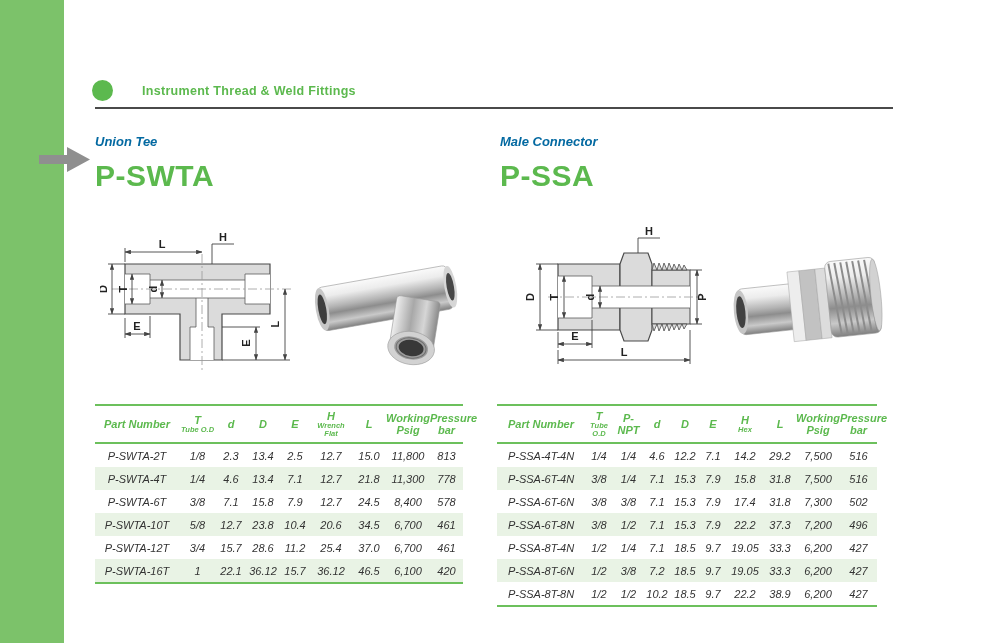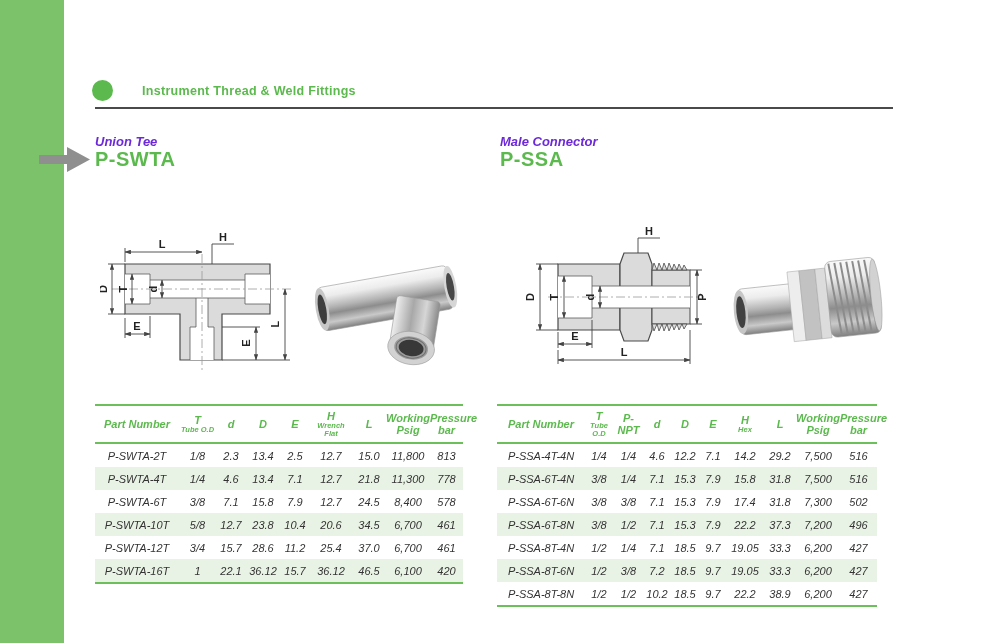--- a/index.html
+++ b/index.html
@@ -7,22 +7,22 @@
         font-family:"Liberation Sans",sans-serif;color:#333;}
   .sidebar{position:absolute;left:0;top:0;width:64px;height:643px;background:#7cc26a;}
   .doc-header{position:absolute;left:92px;top:80px;display:flex;align-items:center;gap:13px;}
   .dot{width:21px;height:21px;border-radius:50%;background:#5cb94e;}
   .doc-title{color:#5cb94e;font-weight:bold;font-size:12.5px;letter-spacing:.3px;margin-left:16px;}
   .header-rule{position:absolute;left:95px;top:107px;width:798px;height:2px;background:#4a4a4a;}
   .section-arrow{position:absolute;left:39px;top:146px;}
   .section-head{position:absolute;width:300px;}
   .sh-left{left:95px;top:134px;}
   .sh-right{left:500px;top:134px;}
-  .section-sub{font-style:italic;font-weight:bold;font-size:13px;color:#6d28d9;}
-  .section-title{color:#5cb94e;font-weight:bold;font-size:20px;letter-spacing:.5px;line-height:1;margin-top:0;}
+  .section-sub{font-style:italic;font-weight:bold;font-size:13px;color:#0369a1;}
+  .section-title{color:#5cb94e;font-weight:bold;font-size:30px;letter-spacing:.5px;line-height:1;margin-top:12px;}
   .diagram-left{position:absolute;left:100px;top:222px;}
   .photo-left{position:absolute;left:312px;top:236px;}
   .diagram-right{position:absolute;left:520px;top:226px;}
   .photo-right{position:absolute;left:728px;top:238px;}
   .table-wrap{position:absolute;top:404px;font-style:italic;}
   .tw-left{left:95px;width:368px;}
   .tw-right{left:497px;width:380px;}
   table{border-collapse:collapse;width:100%;table-layout:fixed;
         border-top:2px solid #6cc05c;border-bottom:2px solid #6cc05c;}
   thead tr{border-bottom:2px solid #6cc05c;}

